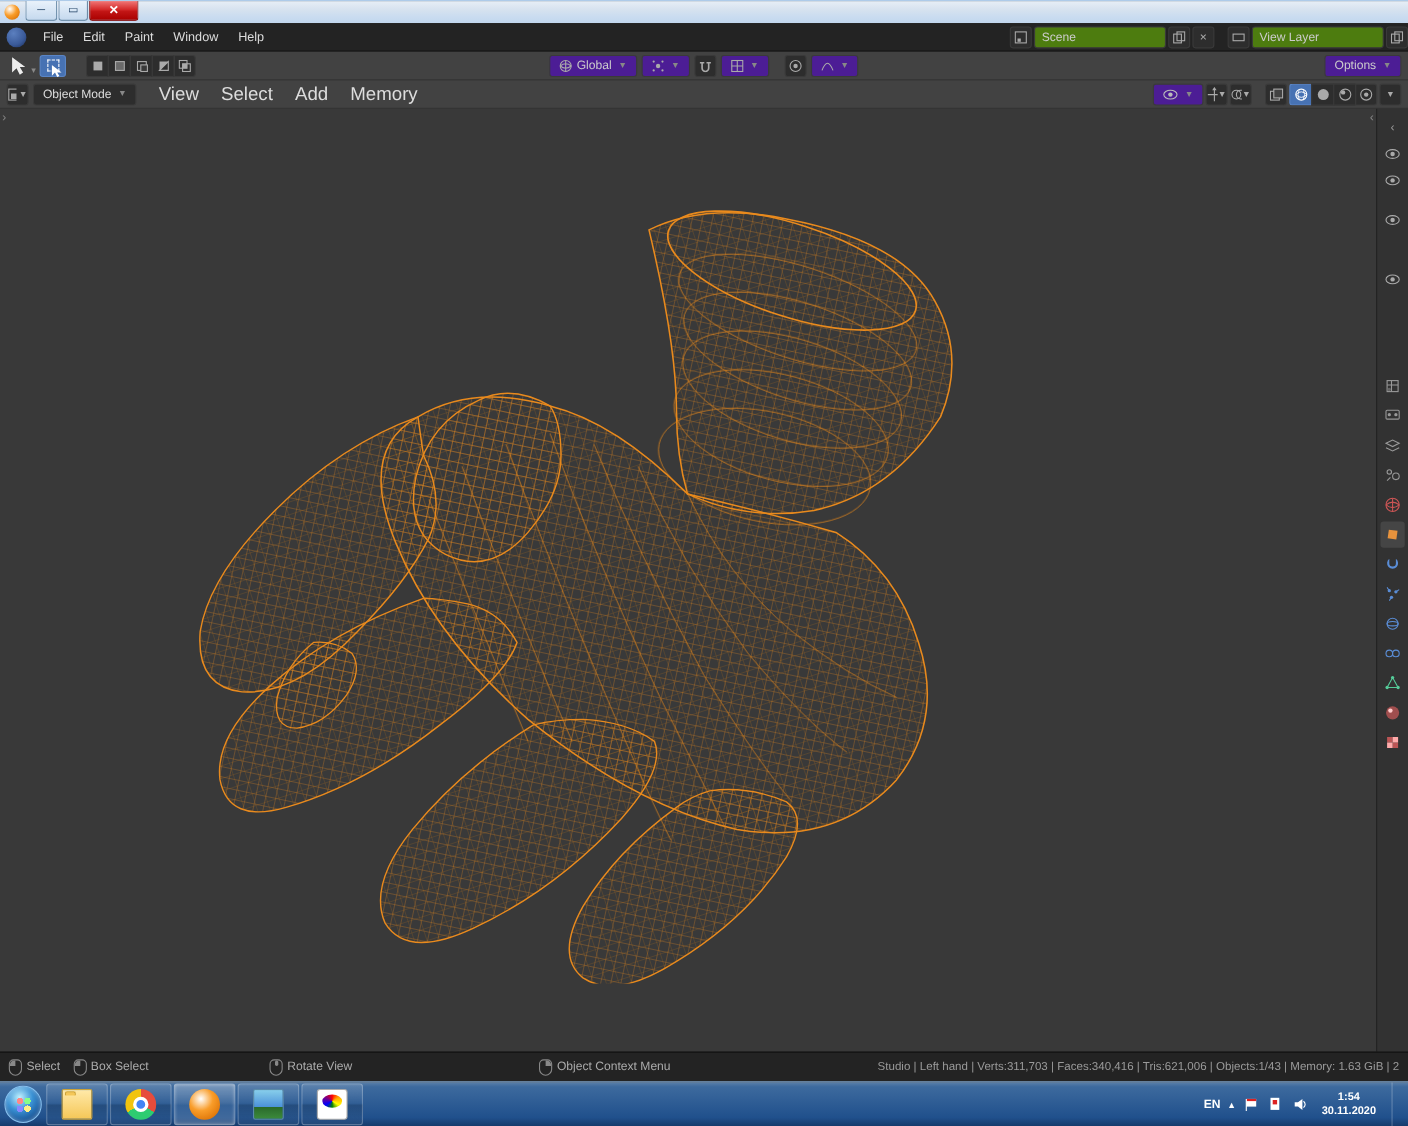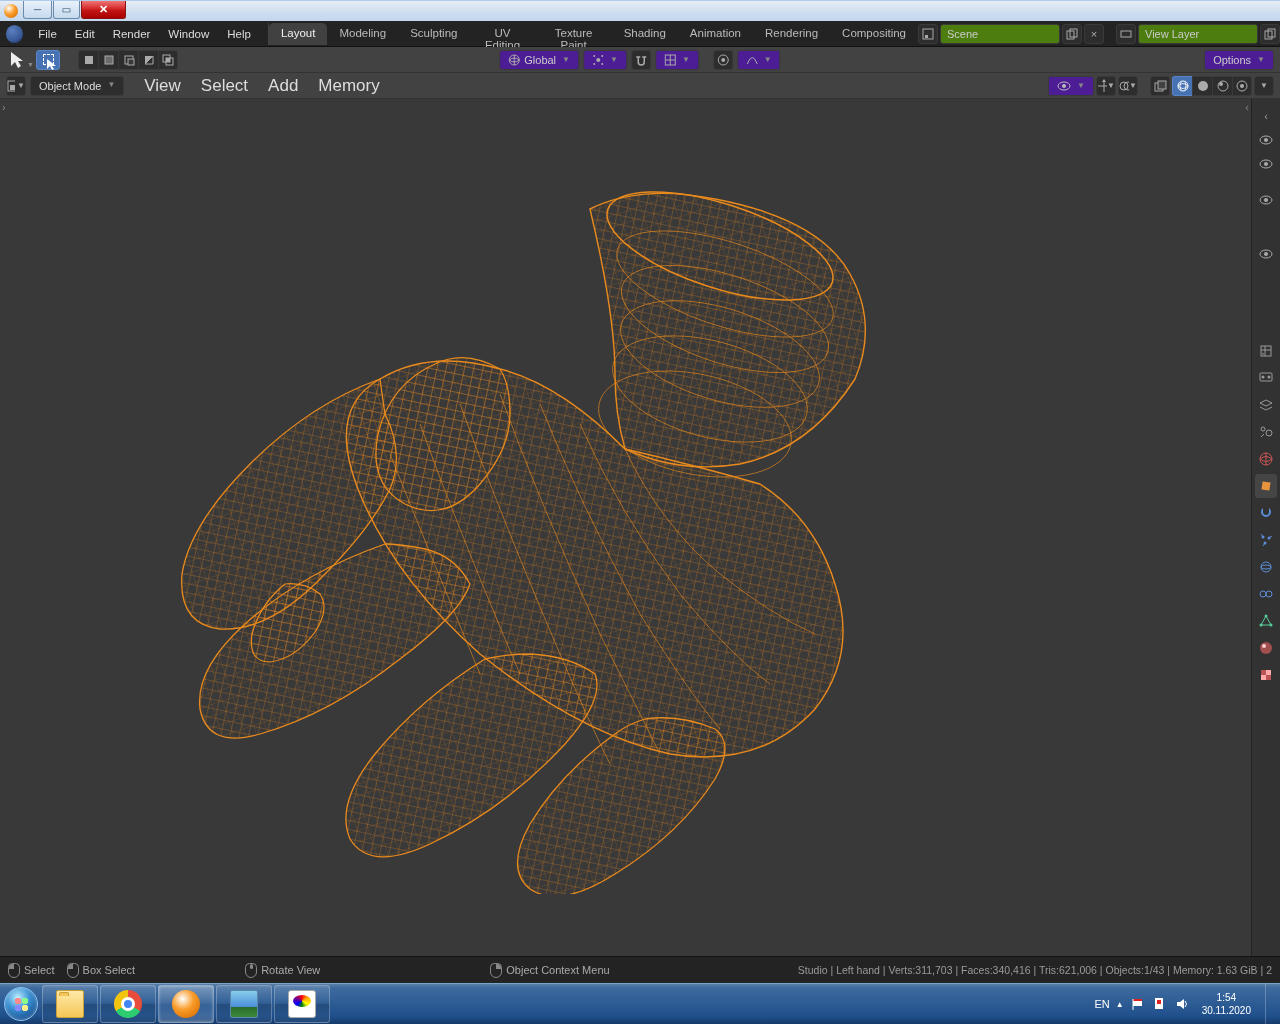--- a/index.html
+++ b/index.html
@@ -81,21 +81,21 @@
 .start-orb .orb { width:34px; height:34px; border-radius:50%; background:radial-gradient(circle at 40% 30%,#bff1ff,#3a91d4 40%,#1d5c9e 70%,#0d3b6f); border:1px solid #87c0ee; position:relative; box-shadow:0 0 4px rgba(255,255,255,0.4) inset;}
 .start-orb .orb:after{content:""; position:absolute; left:8px; top:8px; width:18px; height:18px;
   background:
     radial-gradient(circle at 5px 5px,#f88 3px,transparent 3px),
     radial-gradient(circle at 12px 5px,#8f8 3px,transparent 3px),
     radial-gradient(circle at 5px 12px,#88f 3px,transparent 3px),
     radial-gradient(circle at 12px 12px,#fe8 3px,transparent 3px);}
 .tb-item { height:38px; min-width:56px; margin:0 1px; background:linear-gradient(to bottom,rgba(255,255,255,0.15),rgba(255,255,255,0.02) 48%, rgba(0,0,0,0.15) 52%, rgba(255,255,255,0.05)); border:1px solid rgba(255,255,255,0.25); border-radius:3px; display:flex; align-items:center; justify-content:center;}
 .tb-item.active { background:linear-gradient(to bottom,rgba(255,255,255,0.3),rgba(255,255,255,0.1) 48%, rgba(255,255,255,0.05) 52%, rgba(255,255,255,0.2)); box-shadow:0 0 3px rgba(255,255,255,0.4) inset;}
 .tb-ico { width:28px; height:28px; border-radius:3px;}
-.tray { margin-left:auto; display:flex; align-items:center; height:100%; padding:16px 4px; color:#fff; font-size:10px; gap:6px;}
+.tray { margin-left:auto; display:flex; align-items:center; height:100%; padding:16px 4px; color:#fff; font-size:10px; gap:6px;font-weight:bold;}
 .tray .lang { color:#fff; font-size:11px;}
 .tray .up { font-size:8px;}
 .tray .clock { text-align:center; line-height:1.3; padding:0 6px;}
 .tray .show-desktop { width:11px; height:41px; border-left:1px solid rgba(255,255,255,0.25); margin-left:2px;}
 .tray-ico { width:16px; height:16px; display:flex;align-items:center;justify-content:center;}
 </style>
 </head>
 <body>
 
 <div class="titlebar">
@@ -104,34 +104,23 @@
     <div class="winbtn">─</div>
     <div class="winbtn max">▭</div>
     <div class="winbtn close">✕</div>
   </div>
 </div>
 
 <div class="menu-row">
   <div class="blender-logo"></div>
   <div class="menu-item">File</div>
   <div class="menu-item">Edit</div>
-  <div class="menu-item">Render</div>
+  <div class="menu-item">Paint</div>
   <div class="menu-item">Window</div>
   <div class="menu-item">Help</div>
-  <div class="workspaces">
-    <div class="ws-tab active">Layout</div>
-    <div class="ws-tab">Modeling</div>
-    <div class="ws-tab">Sculpting</div>
-    <div class="ws-tab">UV Editing</div>
-    <div class="ws-tab">Texture Paint</div>
-    <div class="ws-tab">Shading</div>
-    <div class="ws-tab">Animation</div>
-    <div class="ws-tab">Rendering</div>
-    <div class="ws-tab">Compositing</div>
-  </div>
   <div class="scene-right">
     <div class="sq-btn">
         <svg width="12" height="12">
           <rect x="1" y="1" width="10" height="10" fill="none" stroke="#aaa"></rect>
           <rect x="3" y="7" width="3" height="3" fill="#aaa"></rect>
         </svg>
       </div>
     <div class="scene-btn wide">Scene</div>
     <div class="sq-btn">
         <svg width="12" height="12">

